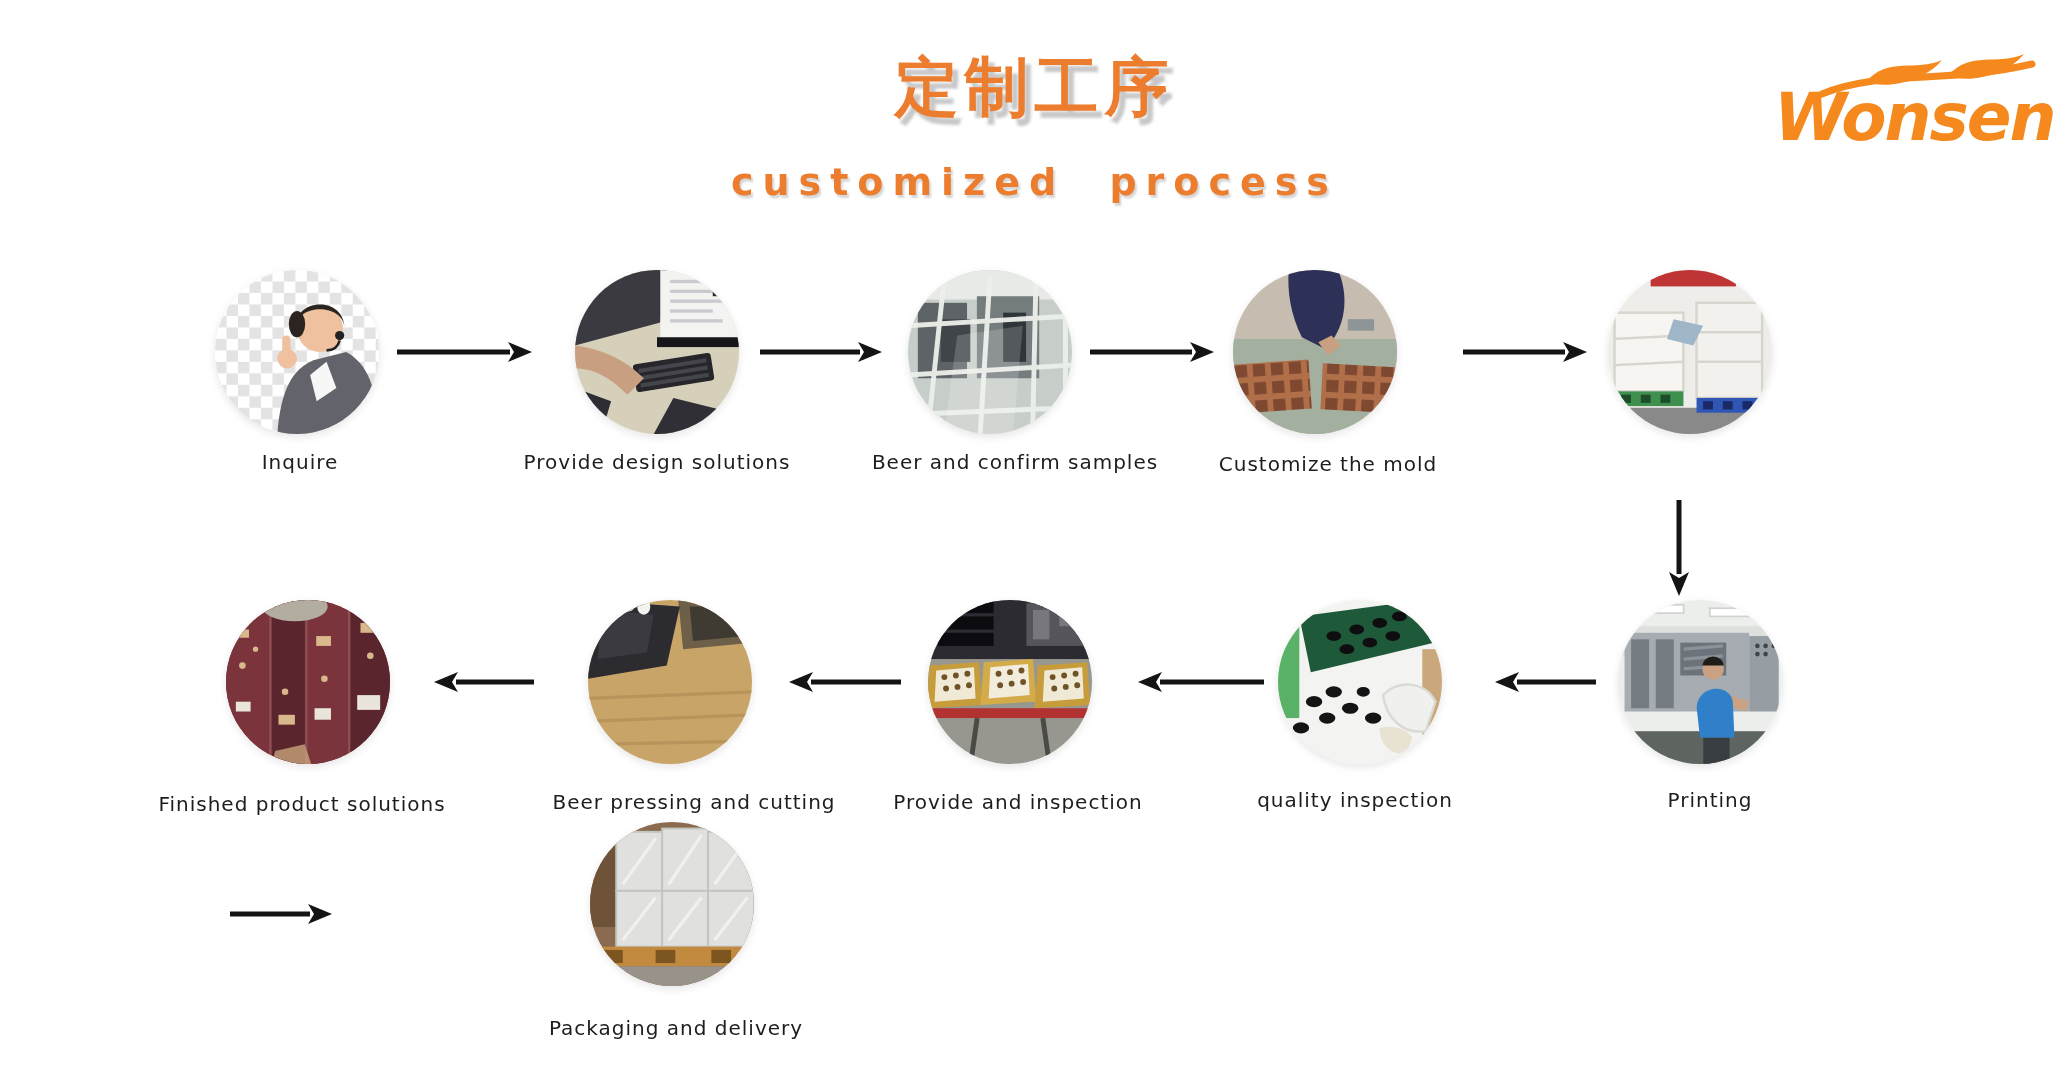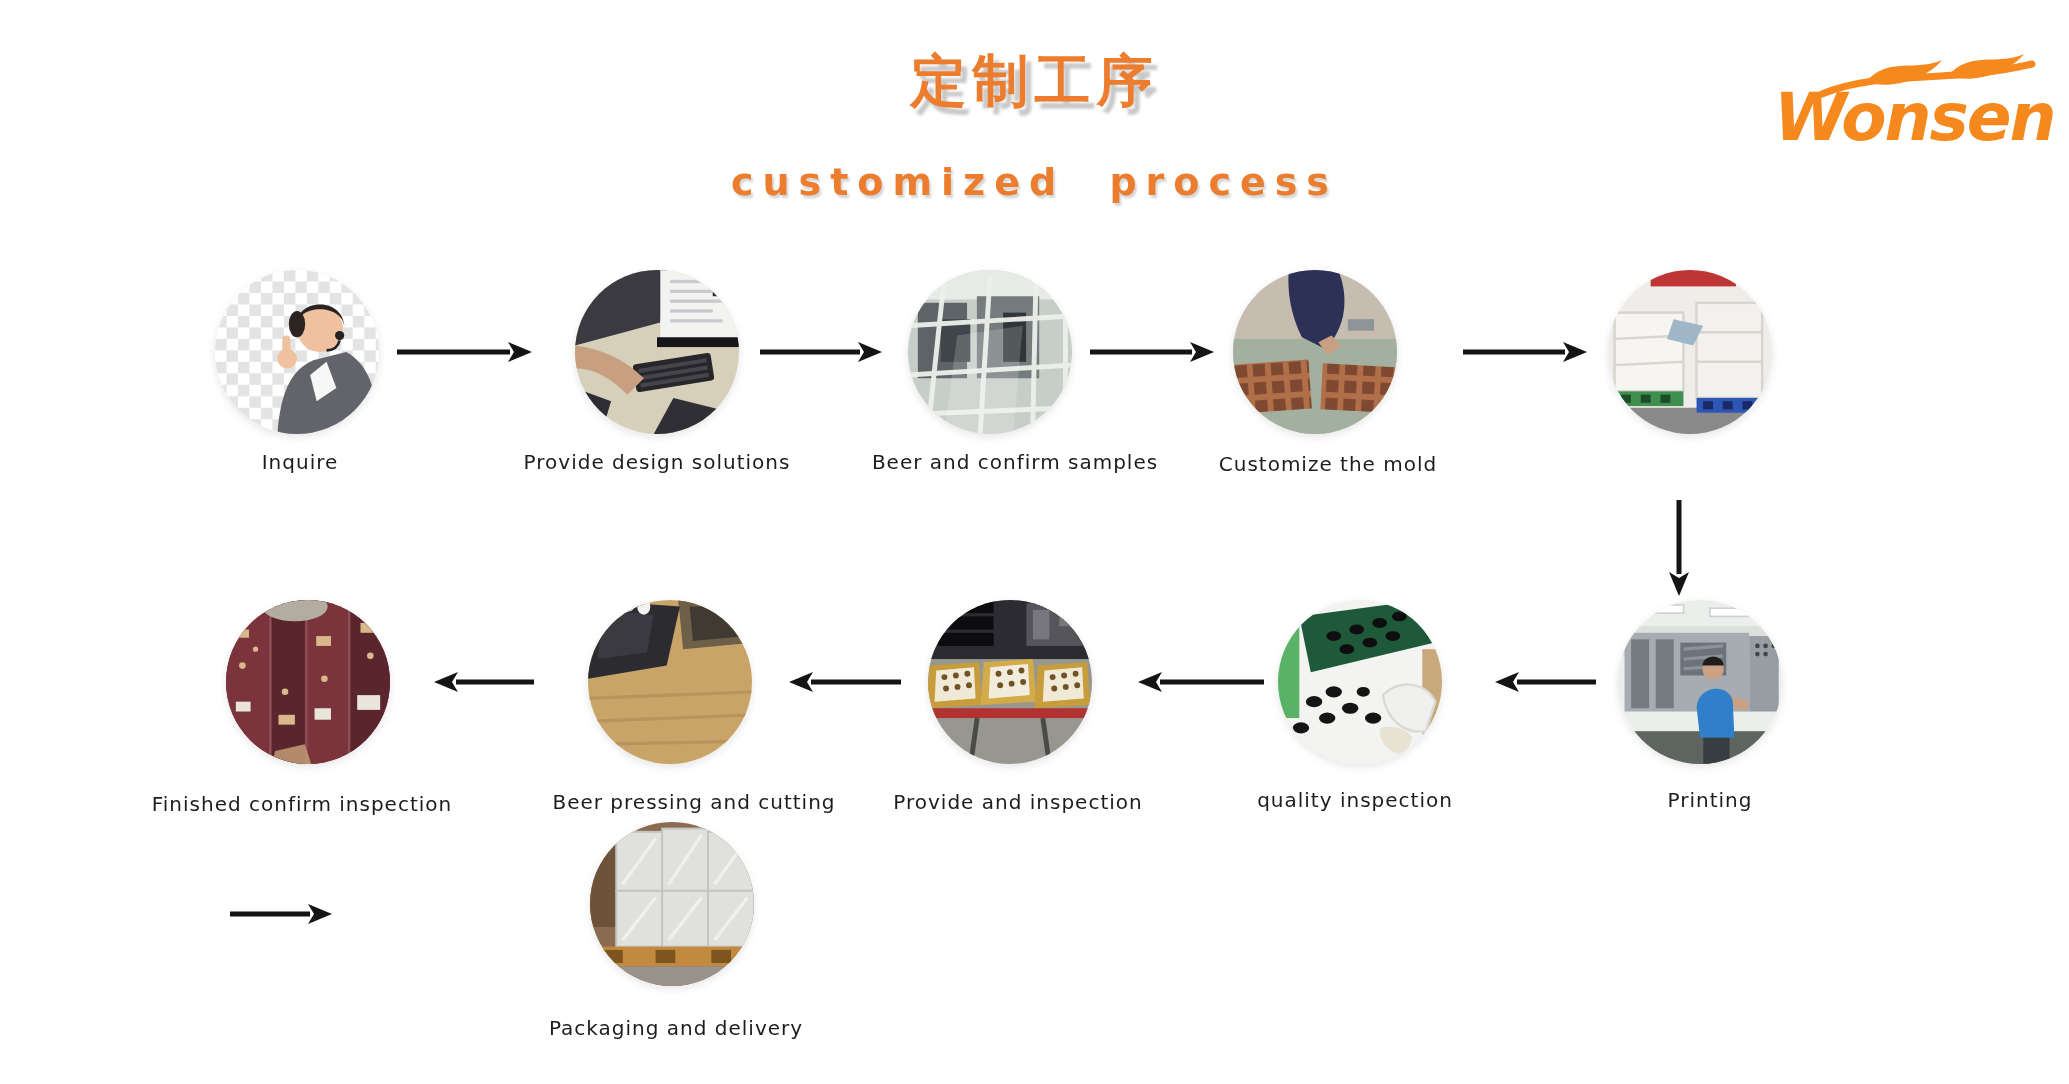--- a/index.html
+++ b/index.html
@@ -1,19 +1,19 @@
 <!DOCTYPE html>
 <html><head>
 <meta charset="utf-8">
 <style>
   html,body{margin:0;padding:0;background:#fff;}
   .stage{position:relative;width:2069px;height:1084px;background:#ffffff;overflow:hidden;
          font-family:"DejaVu Sans","Liberation Sans",sans-serif;}
   .title-zh{position:absolute;left:0;top:44px;width:2069px;text-align:center;margin:0;
-            font-size:56px;font-weight:bold;color:#ED7D2E;letter-spacing:6px;
+            font-size:64px;font-weight:bold;color:#ED7D2E;letter-spacing:6px;
             text-shadow:6px 7px 3px rgba(130,130,130,.45);}
   .title-en{position:absolute;left:0;top:160px;width:2069px;text-align:center;
             font-size:38px;font-weight:bold;color:#ED7D2E;letter-spacing:9px;word-spacing:22px;
             text-shadow:2px 3px 2px rgba(140,140,140,.35);}
   .logo{position:absolute;left:1766px;top:44px;width:290px;height:116px;font-style:italic;}
   .circle{position:absolute;width:164px;height:164px;border-radius:50%;overflow:hidden;
           box-shadow:0 3px 8px rgba(0,0,0,.10);}
   .circle svg{display:block;width:100%;height:100%;}
   .lbl{position:absolute;transform:translateX(-50%);white-space:nowrap;
        font-size:20px;color:#1d1d1d;letter-spacing:1px;}
@@ -387,21 +387,21 @@
           <rect x="32" y="70" width="10" height="6"></rect>
       </g>
       <g fill="#e9e5db">
           <rect x="80" y="58" width="14" height="9"></rect>
           <rect x="54" y="66" width="10" height="7"></rect>
           <rect x="6" y="62" width="9" height="6"></rect>
         </g>
       <path d="M30 92 L48 88 L52 100 L28 100 Z" fill="#c8a27a" opacity=".8"></path>
     </svg>
   </div>
-  <span class="lbl" style="left:302px;top:792px">Finished confirm inspection</span>
+  <span class="lbl" style="left:302px;top:792px">Finished product solutions</span>
 
   <svg class="arr" style="left:230px;top:901px" width="102" height="26">
     <line x1="0" y1="13" x2="80" y2="13" stroke="#141414" stroke-width="5"></line>
     <polygon points="78,3 102,13 78,23 84,13" fill="#141414"></polygon>
   </svg>
 
   <div class="circle" style="left:590px;top:822px" aria-label="shrink wrapped bundles stacked on a wooden pallet">
     <svg viewBox="0 0 100 100" preserveAspectRatio="none">
       <rect width="100" height="100" fill="#8a6b4f"></rect>
       <rect width="16" height="64" fill="#6f5338"></rect>

